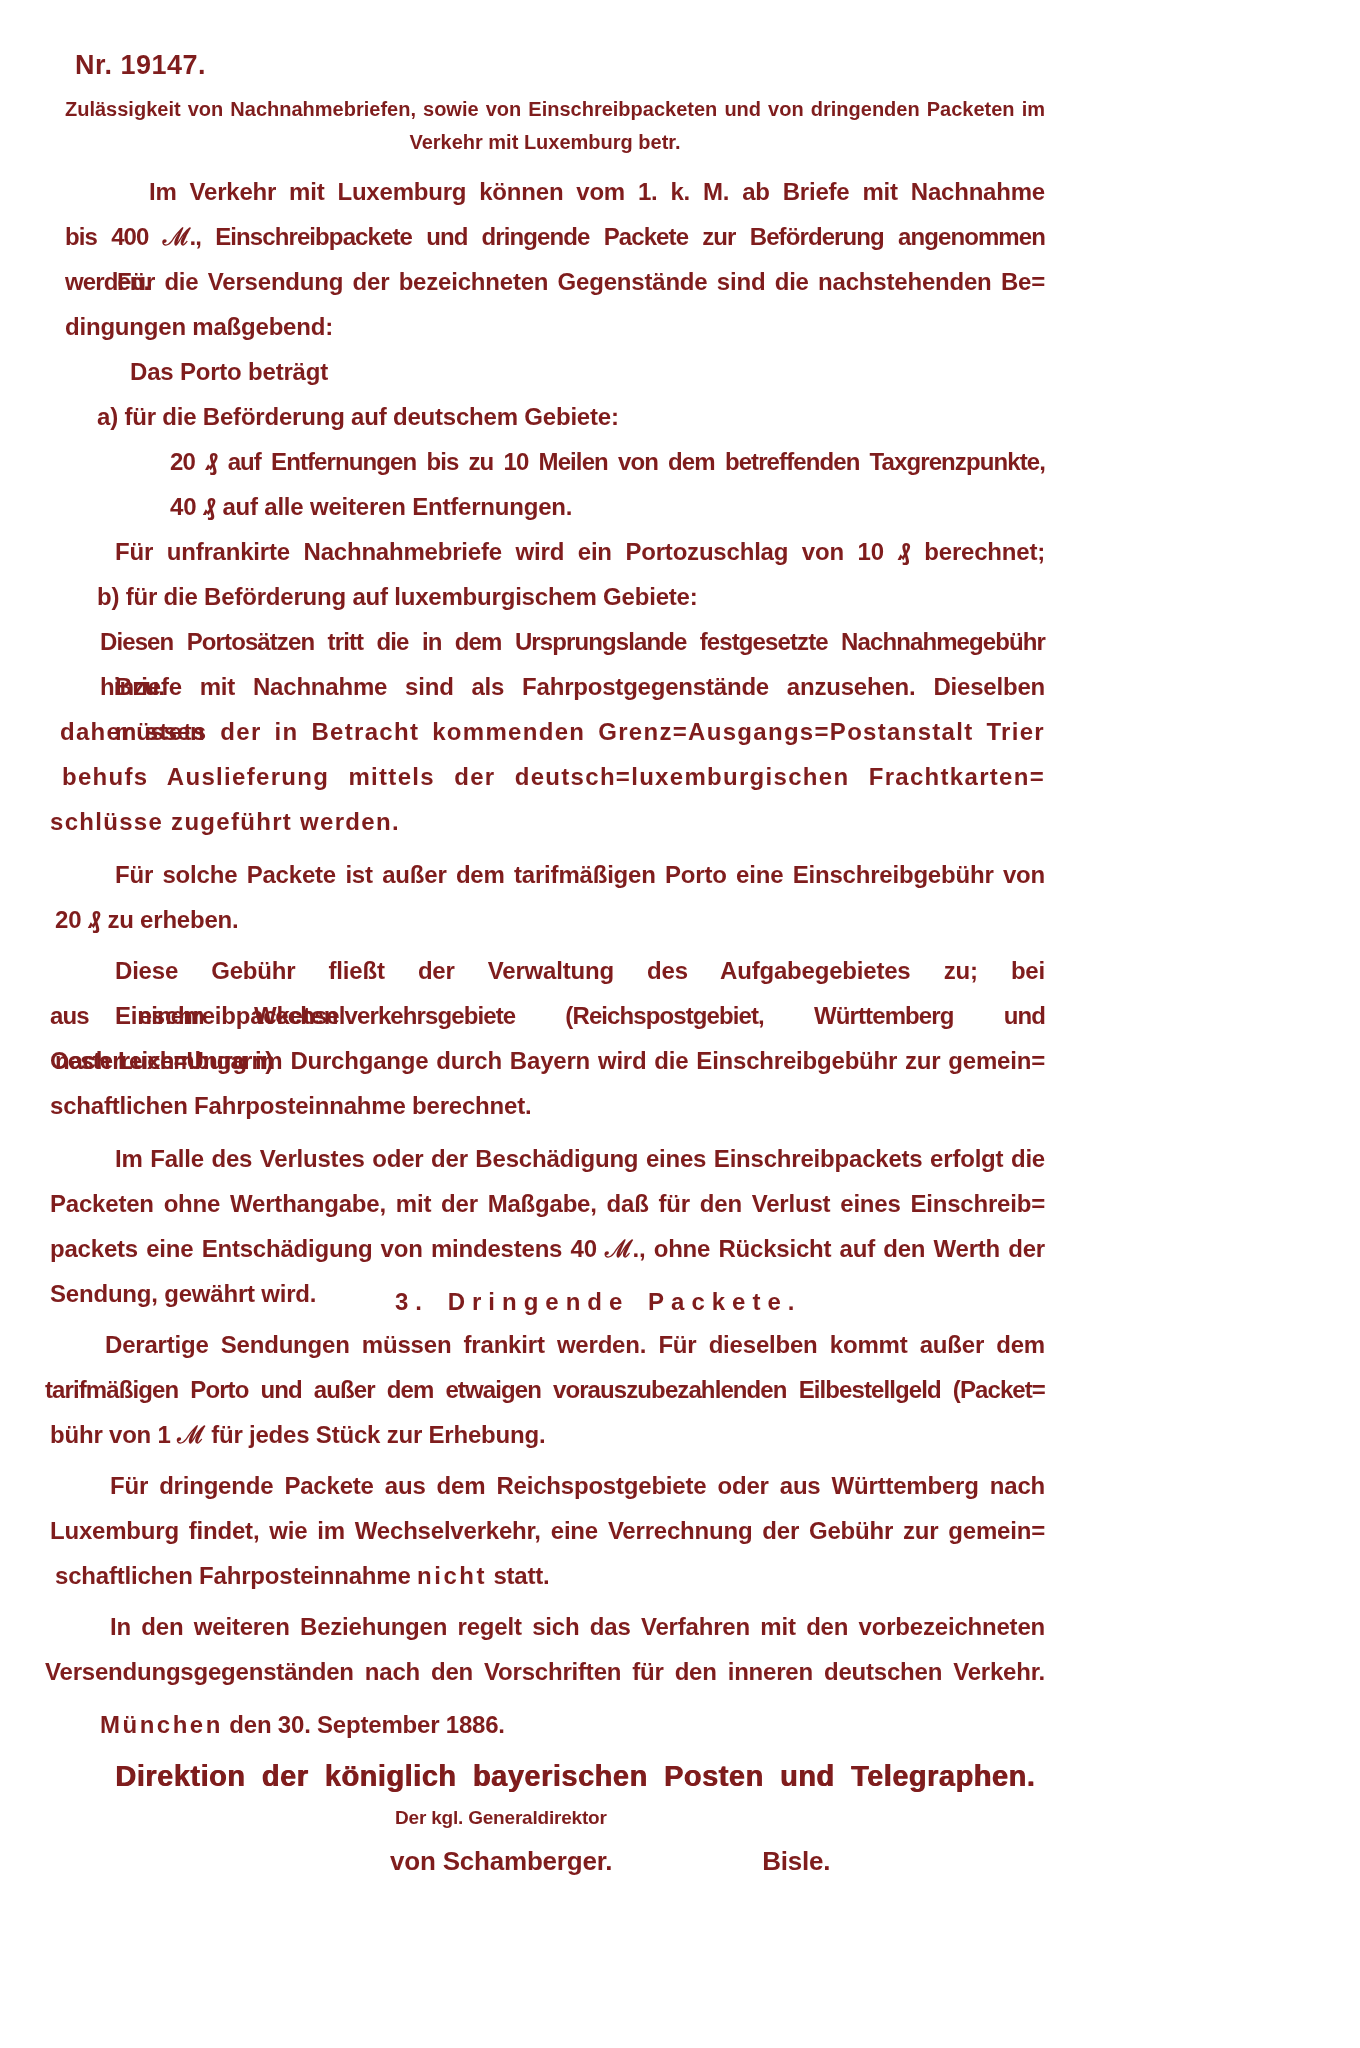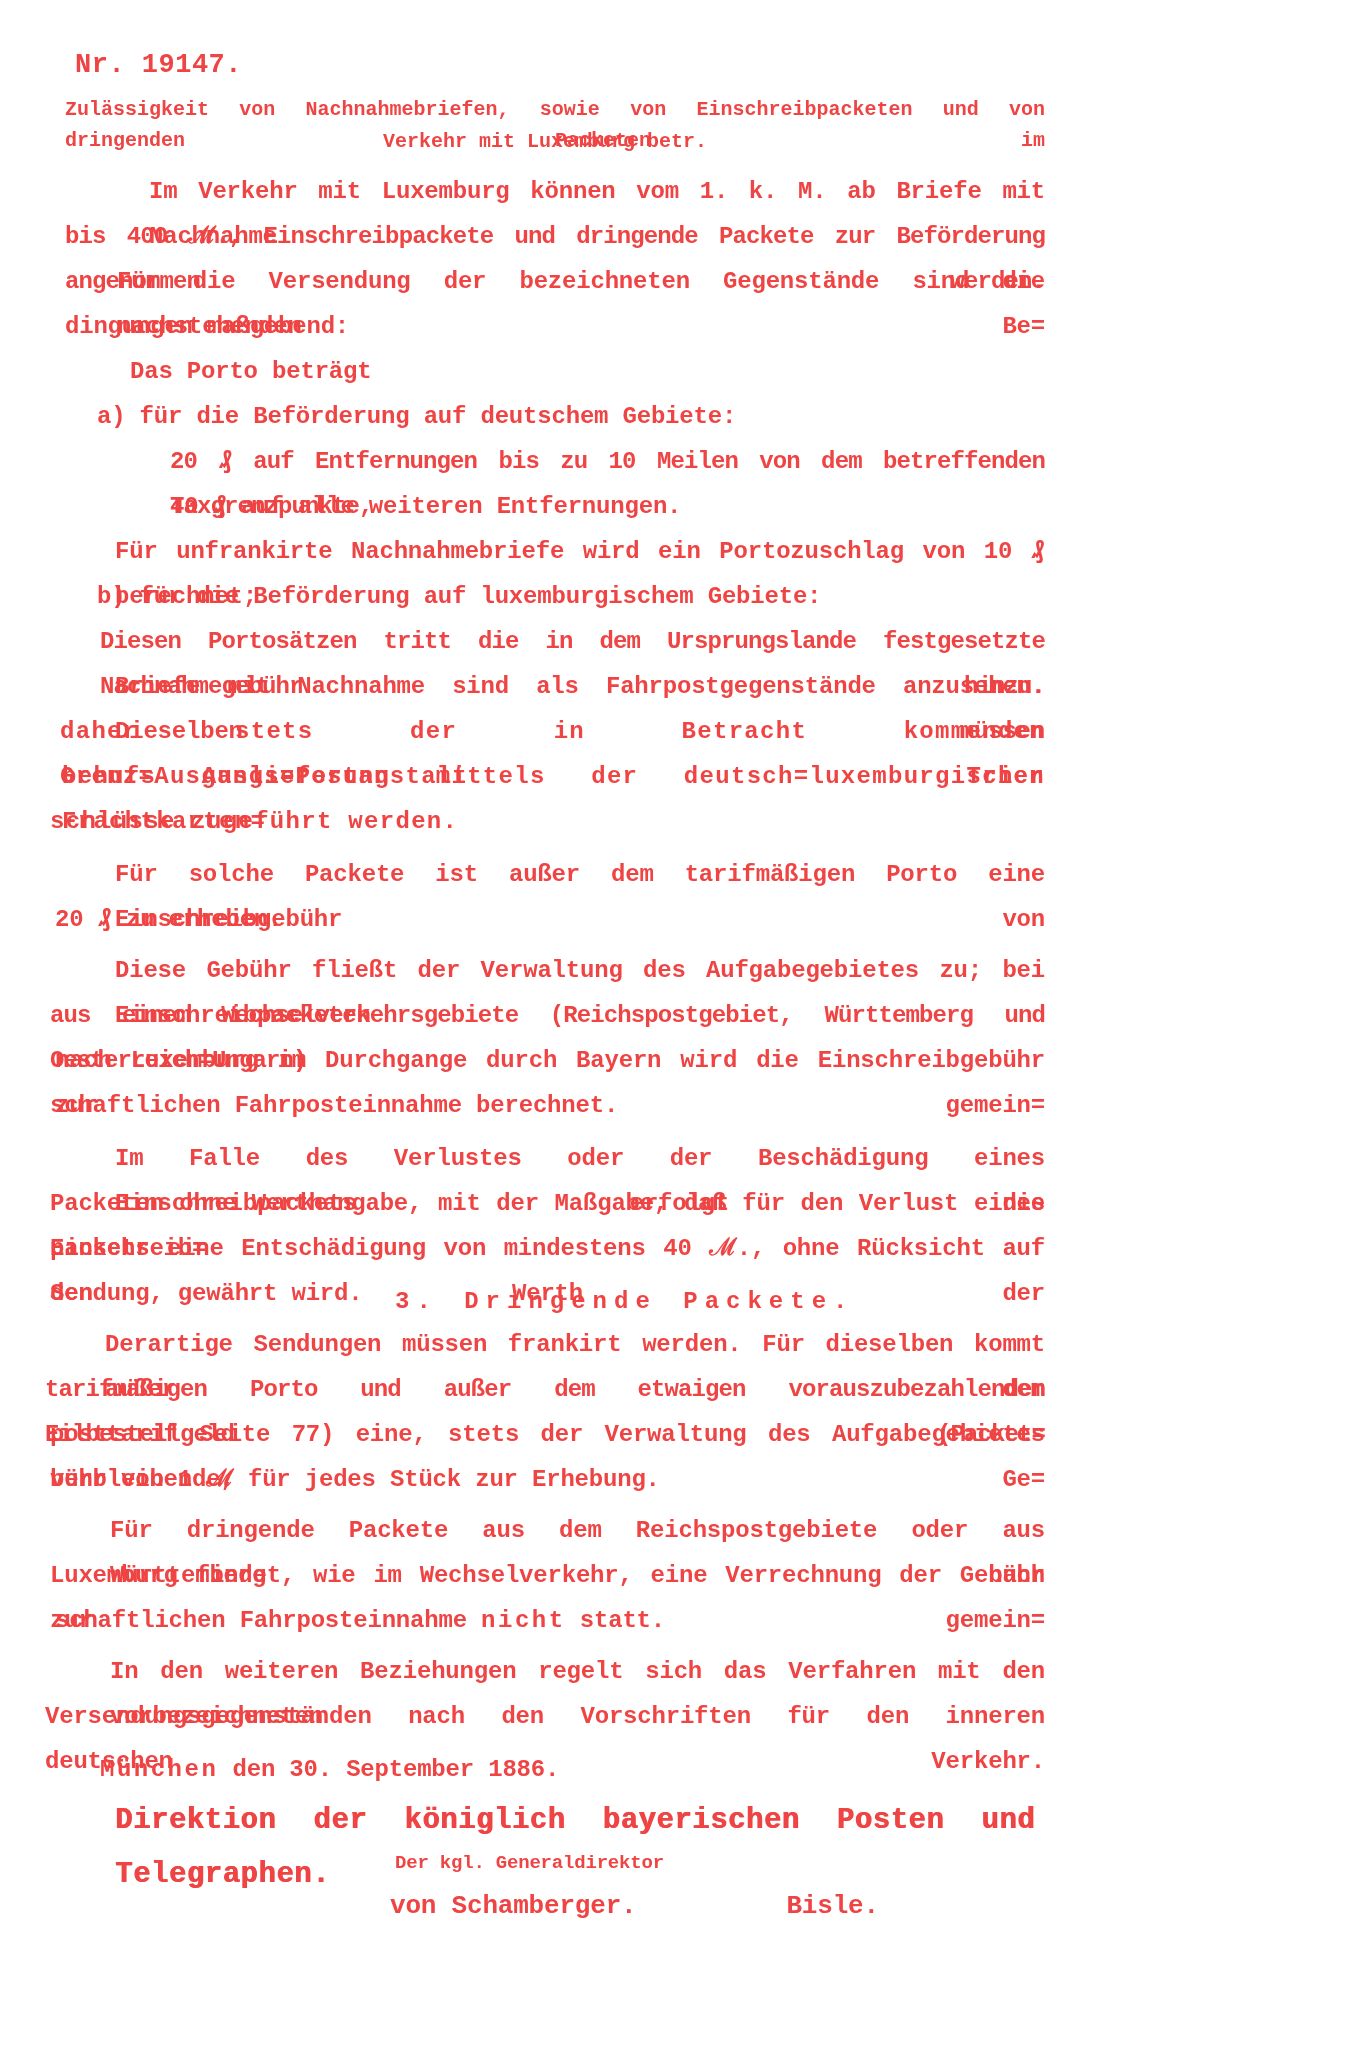--- a/index.html
+++ b/index.html
@@ -1,23 +1,23 @@
 <!DOCTYPE html>
 <html><head>
 <meta charset="utf-8">
 <style>
   html,body{margin:0;padding:0;background:#ffffff;}
   .sheet{
     position:relative;
     width:1148px;
     height:2048px;
     background:#ffffff;
-    font-family:Liberation Mono, monospace;
+    font-family:Liberation Sans, sans-serif;
     font-weight:700;
-    color:#ef4444;
+    color:#7f1d1d;
     overflow:hidden;
   }
   .textcol{position:absolute;left:45px;top:36px;width:1000px;}
   .line{
     display:block;
     font-size:24px;
     line-height:45px;
     height:45px;
     letter-spacing:-0.2px;
     white-space:nowrap;
@@ -88,21 +88,20 @@
     <div class="line j" style="margin-left:5px">Packeten ohne Werthangabe, mit der Maßgabe, daß für den Verlust eines Einschreib=</div>
     <div class="line j" style="margin-left:5px">packets eine Entschädigung von mindestens 40 ℳ., ohne Rücksicht auf den Werth der</div>
 
     <div class="line rel">
       <span style="margin-left:5px">Sendung, gewährt wird.</span>
       <span class="sect" style="left:350px;top:8px">3. Dringende Packete.</span>
     </div>
 
     <div class="line j" style="margin-left:60px;margin-top:6px">Derartige Sendungen müssen frankirt werden. Für dieselben kommt außer dem</div>
     <div class="line j tight" style="margin-left:0px">tarifmäßigen Porto und außer dem etwaigen vorauszubezahlenden Eilbestellgeld (Packet=</div>
-    <div class="line j" style="margin-left:5px">posttarif Seite 77) eine, stets der Verwaltung des Aufgabegebietes verbleibende, Ge=</div>
     <div class="line" style="margin-left:5px">bühr von 1 ℳ für jedes Stück zur Erhebung.</div>
     <div class="line j" style="margin-left:65px;margin-top:6px">Für dringende Packete aus dem Reichspostgebiete oder aus Württemberg nach</div>
     <div class="line j" style="margin-left:5px">Luxemburg findet, wie im Wechselverkehr, eine Verrechnung der Gebühr zur gemein=</div>
 
     <div class="line" style="margin-left:10px">
       <span>schaftlichen Fahrposteinnahme</span>
       <span class="emph-sperr">nicht</span>
       <span>statt.</span>
     </div>
 

